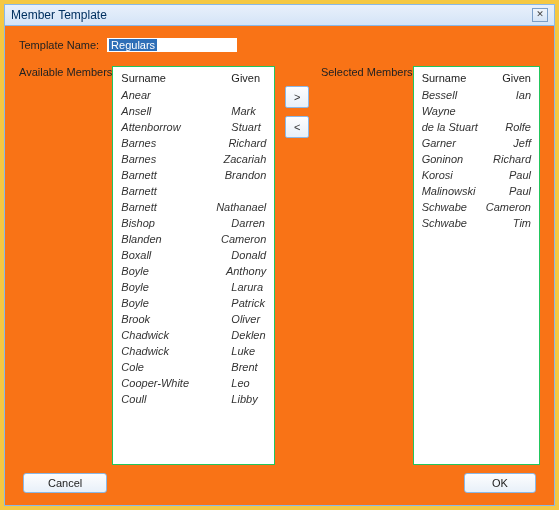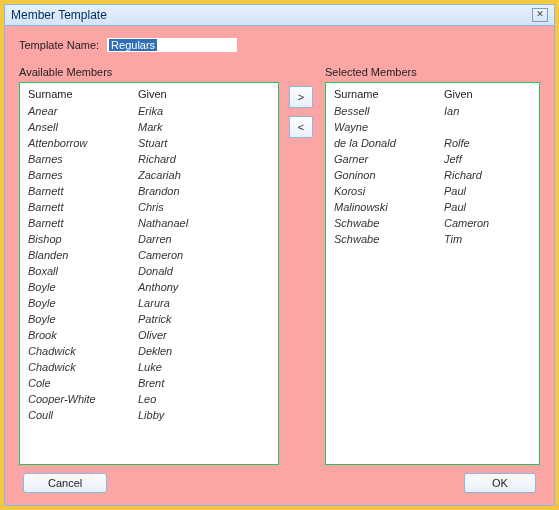--- a/index.html
+++ b/index.html
@@ -5,21 +5,21 @@
     * { box-sizing: border-box; margin: 0; padding: 0; }
     body {
       font-family: Tahoma, Arial, sans-serif;
       font-size: 11px;
       background: #f5c842;
       width: 559px;
       height: 510px;
       padding: 4px;
     }
     .window {
-      background: #fca5a5;
+      background: #f97316;
       border: 1px solid #8ab8e6;
       width: 100%;
       height: 100%;
       display: flex;
       flex-direction: column;
     }
     .titlebar {
       background: linear-gradient(#e8f0fb, #d4e4f7);
       border-bottom: 1px solid #8ab8e6;
       padding: 3px 6px;
@@ -75,21 +75,21 @@
       font-size: 11px;
       color: transparent;
     }
     .cols {
       flex: 1;
       display: flex;
       gap: 10px;
     }
     .panel {
       display: flex;
-      flex-direction: column;
+      flex-direction: row;
     }
     .panel-left { width: 260px; }
     .panel-right { flex: 1; }
     .panel-label {
       margin-bottom: 4px;
       color: #222;
     }
     .listbox {
       flex: 1;
       border: 1px solid #22c55e;
@@ -173,21 +173,20 @@
       <div class="panel panel-left">
         <div class="panel-label">Available Members</div>
         <div class="listbox">
           <div class="list-header">
             <div class="col-surname">Surname</div>
             <div class="col-given">Given</div>
           </div>
           <div id="available-rows">
               <div class="list-row">
                 <div class="col-surname">Anear</div>
-                <div class="col-given">Erika</div>
               </div>
               <div class="list-row">
                 <div class="col-surname">Ansell</div>
                 <div class="col-given">Mark</div>
               </div>
               <div class="list-row">
                 <div class="col-surname">Attenborrow</div>
                 <div class="col-given">Stuart</div>
               </div>
               <div class="list-row">
@@ -197,21 +196,20 @@
               <div class="list-row">
                 <div class="col-surname">Barnes</div>
                 <div class="col-given">Zacariah</div>
               </div>
               <div class="list-row">
                 <div class="col-surname">Barnett</div>
                 <div class="col-given">Brandon</div>
               </div>
               <div class="list-row">
                 <div class="col-surname">Barnett</div>
-                <div class="col-given">Chris</div>
               </div>
               <div class="list-row">
                 <div class="col-surname">Barnett</div>
                 <div class="col-given">Nathanael</div>
               </div>
               <div class="list-row">
                 <div class="col-surname">Bishop</div>
                 <div class="col-given">Darren</div>
               </div>
               <div class="list-row">
@@ -276,21 +274,21 @@
           </div>
           <div id="selected-rows">
               <div class="list-row">
                 <div class="col-surname">Bessell</div>
                 <div class="col-given">Ian</div>
               </div>
               <div class="list-row">
                 <div class="col-given">Wayne</div>
               </div>
               <div class="list-row">
-                <div class="col-surname">de la Donald</div>
+                <div class="col-surname">de la Stuart</div>
                 <div class="col-given">Rolfe</div>
               </div>
               <div class="list-row">
                 <div class="col-surname">Garner</div>
                 <div class="col-given">Jeff</div>
               </div>
               <div class="list-row">
                 <div class="col-surname">Goninon</div>
                 <div class="col-given">Richard</div>
               </div>

